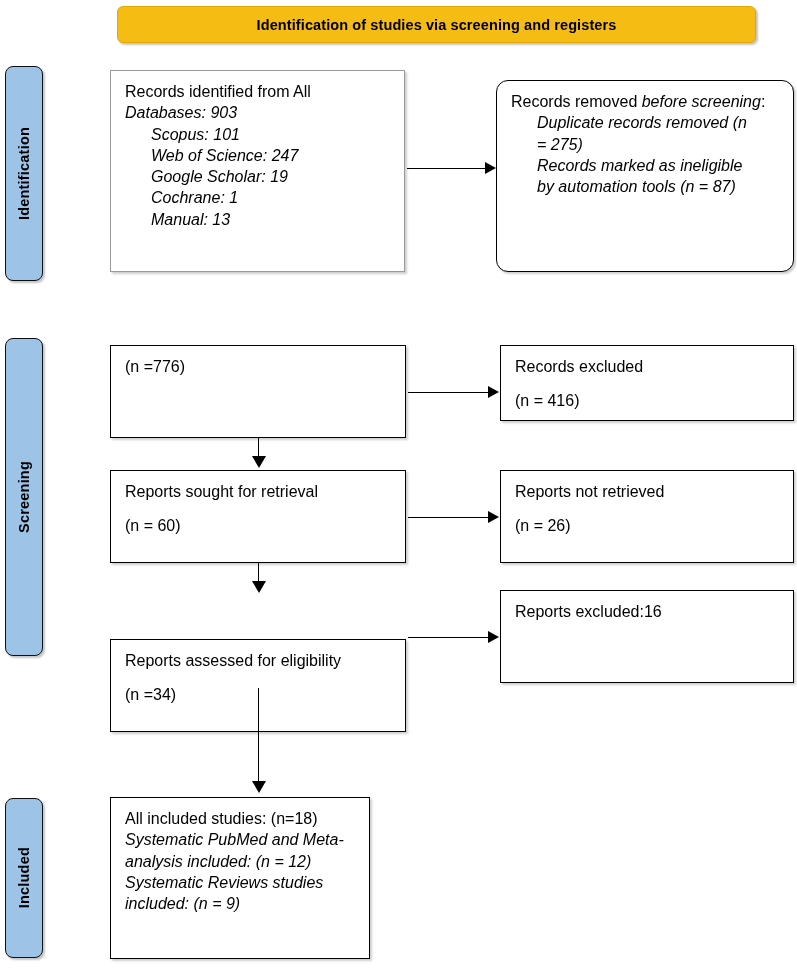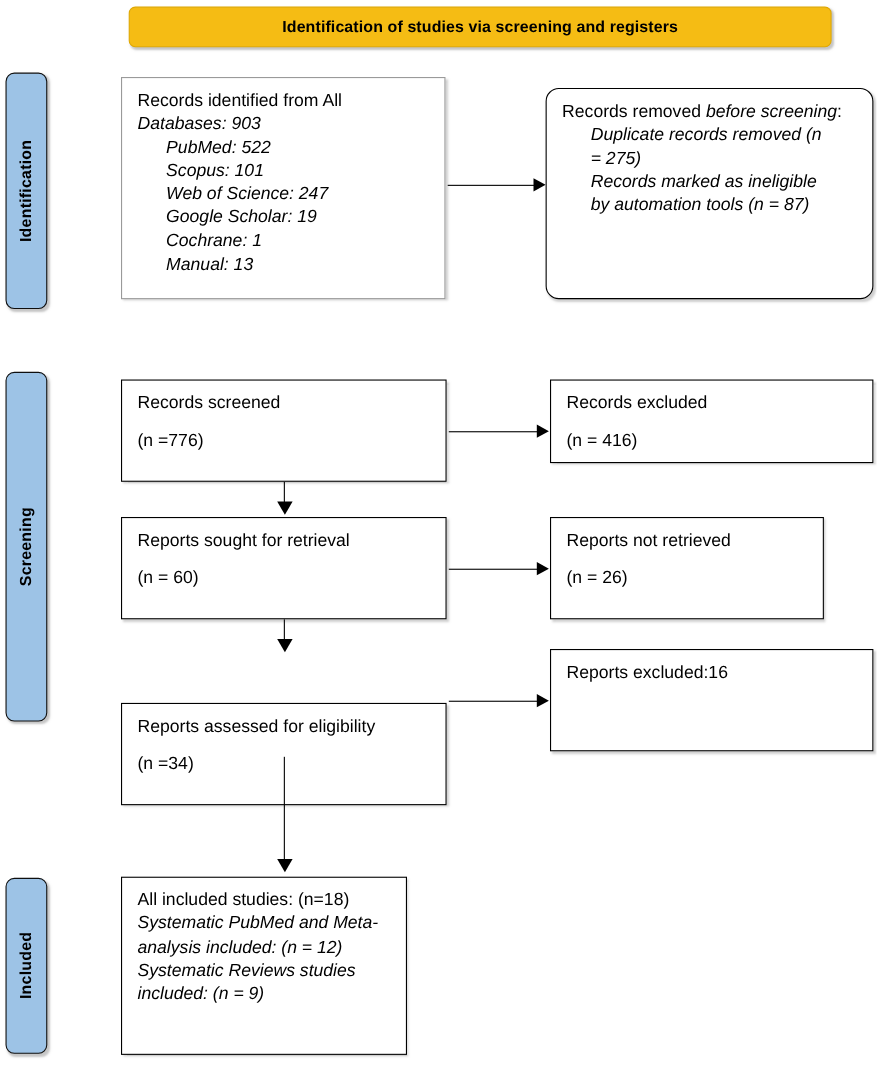--- a/index.html
+++ b/index.html
@@ -90,21 +90,21 @@
   .box .tight + .tight { margin-top: 0; font-style: italic; }
   .box .hang { margin-top: 13px; }
   .ital { font-style: italic; }
 
   
   #box-identified      { left: 110px; top: 70px;  width: 295px; height: 202px; }
   #box-removed         { left: 496px; top: 80px;  width: 298px; height: 192px; border-radius: 12px; }
   #box-screened        { left: 110px; top: 345px; width: 296px; height: 93px; }
   #box-excluded        { left: 500px; top: 345px; width: 294px; height: 76px; }
   #box-sought          { left: 110px; top: 470px; width: 296px; height: 93px; }
-  #box-not-retrieved   { left: 500px; top: 470px; width: 249px; height: 93px; }
+  #box-not-retrieved   { left: 500px; top: 470px; width: 294px; height: 93px; }
   #box-assessed        { left: 110px; top: 595px; width: 296px; height: 93px; margin-top: 44px; }
   #box-reports-excl    { left: 500px; top: 590px; width: 294px; height: 93px; }
   #box-included        { left: 110px; top: 797px; width: 260px; height: 162px; }
 
   
   .hline {
     position: absolute;
     height: 0;
     border-top: 1.7px solid #000;
   }
@@ -166,38 +166,36 @@
   <div class="phase" id="phase-screening">
     <span class="phase-text">Screening</span>
   </div>
   <div class="phase" id="phase-included">
     <span class="phase-text">Included</span>
   </div>
 
   <div class="box soft-border" id="box-identified">
     <p class="tight">Records identified from All</p>
     <p class="tight">Databases: 903</p>
-    <p class="tight indent">PubMed: 522</p>
     <p class="tight indent">Scopus: 101</p>
     <p class="tight indent">Web of Science: 247</p>
     <p class="tight indent">Google Scholar: 19</p>
     <p class="tight indent">Cochrane: 1</p>
     <p class="tight indent">Manual: 13</p>
   </div>
 
   <div class="box" id="box-removed">
     <p class="tight"><span>Records removed </span><span class="ital">before screening</span><span>:</span></p>
     <p class="indent hang tight">Duplicate records removed (n</p>
     <p class="indent tight">= 275)</p>
     <p class="indent hang tight">Records marked as ineligible</p>
     <p class="indent tight">by automation tools (n = 87)</p>
   </div>
 
   <div class="box" id="box-screened">
-    <p>Records screened</p>
     <p>(n =776)</p>
   </div>
 
   <div class="box" id="box-excluded">
     <p>Records excluded</p>
     <p>(n = 416)</p>
   </div>
 
   <div class="box" id="box-sought">
     <p>Reports sought for retrieval</p>

